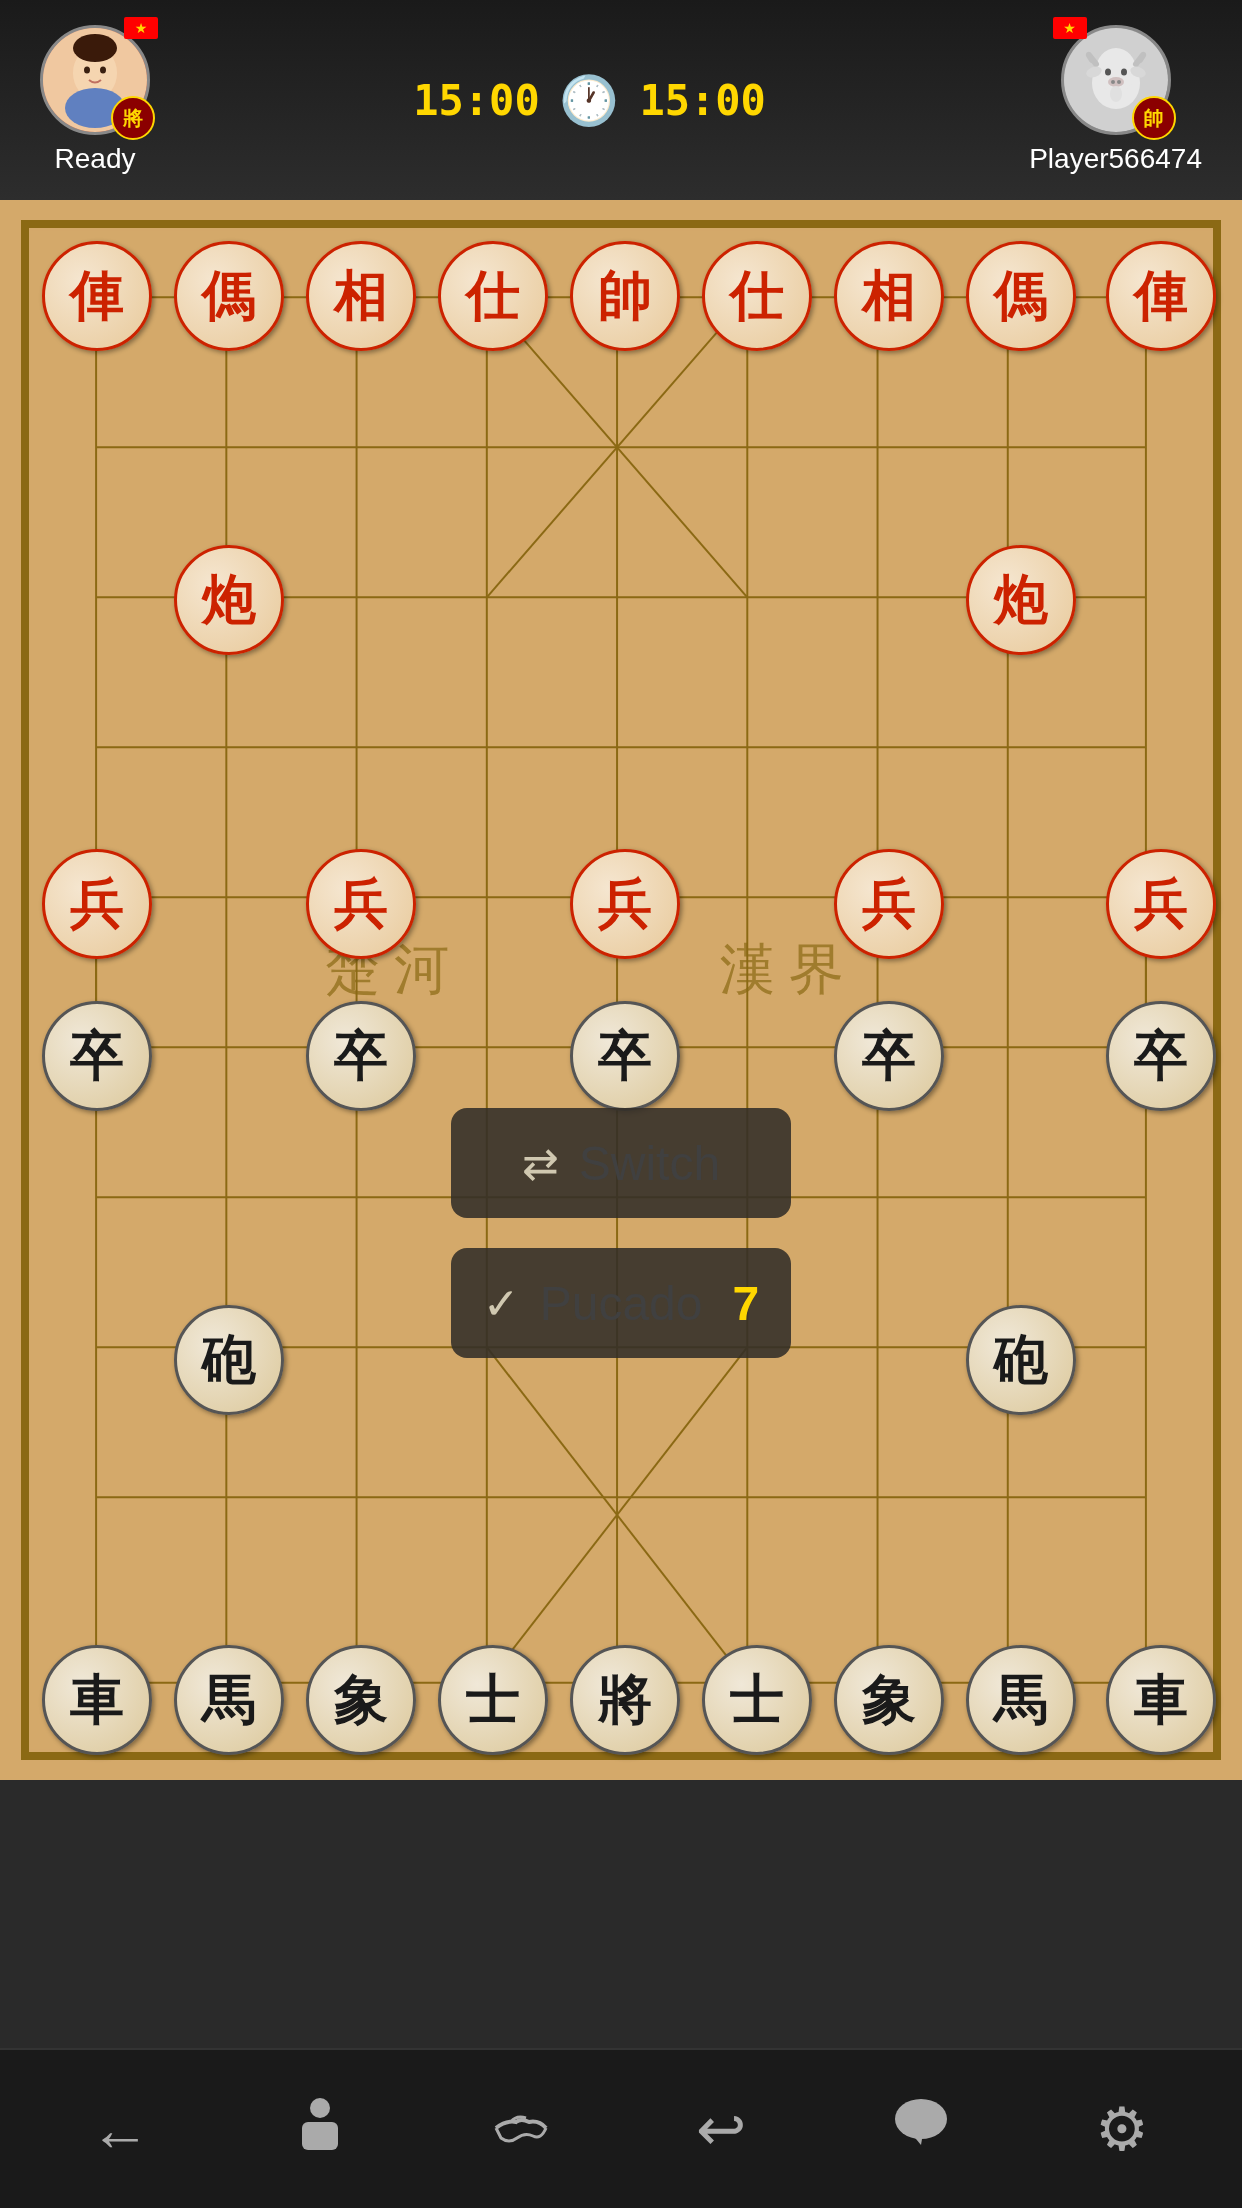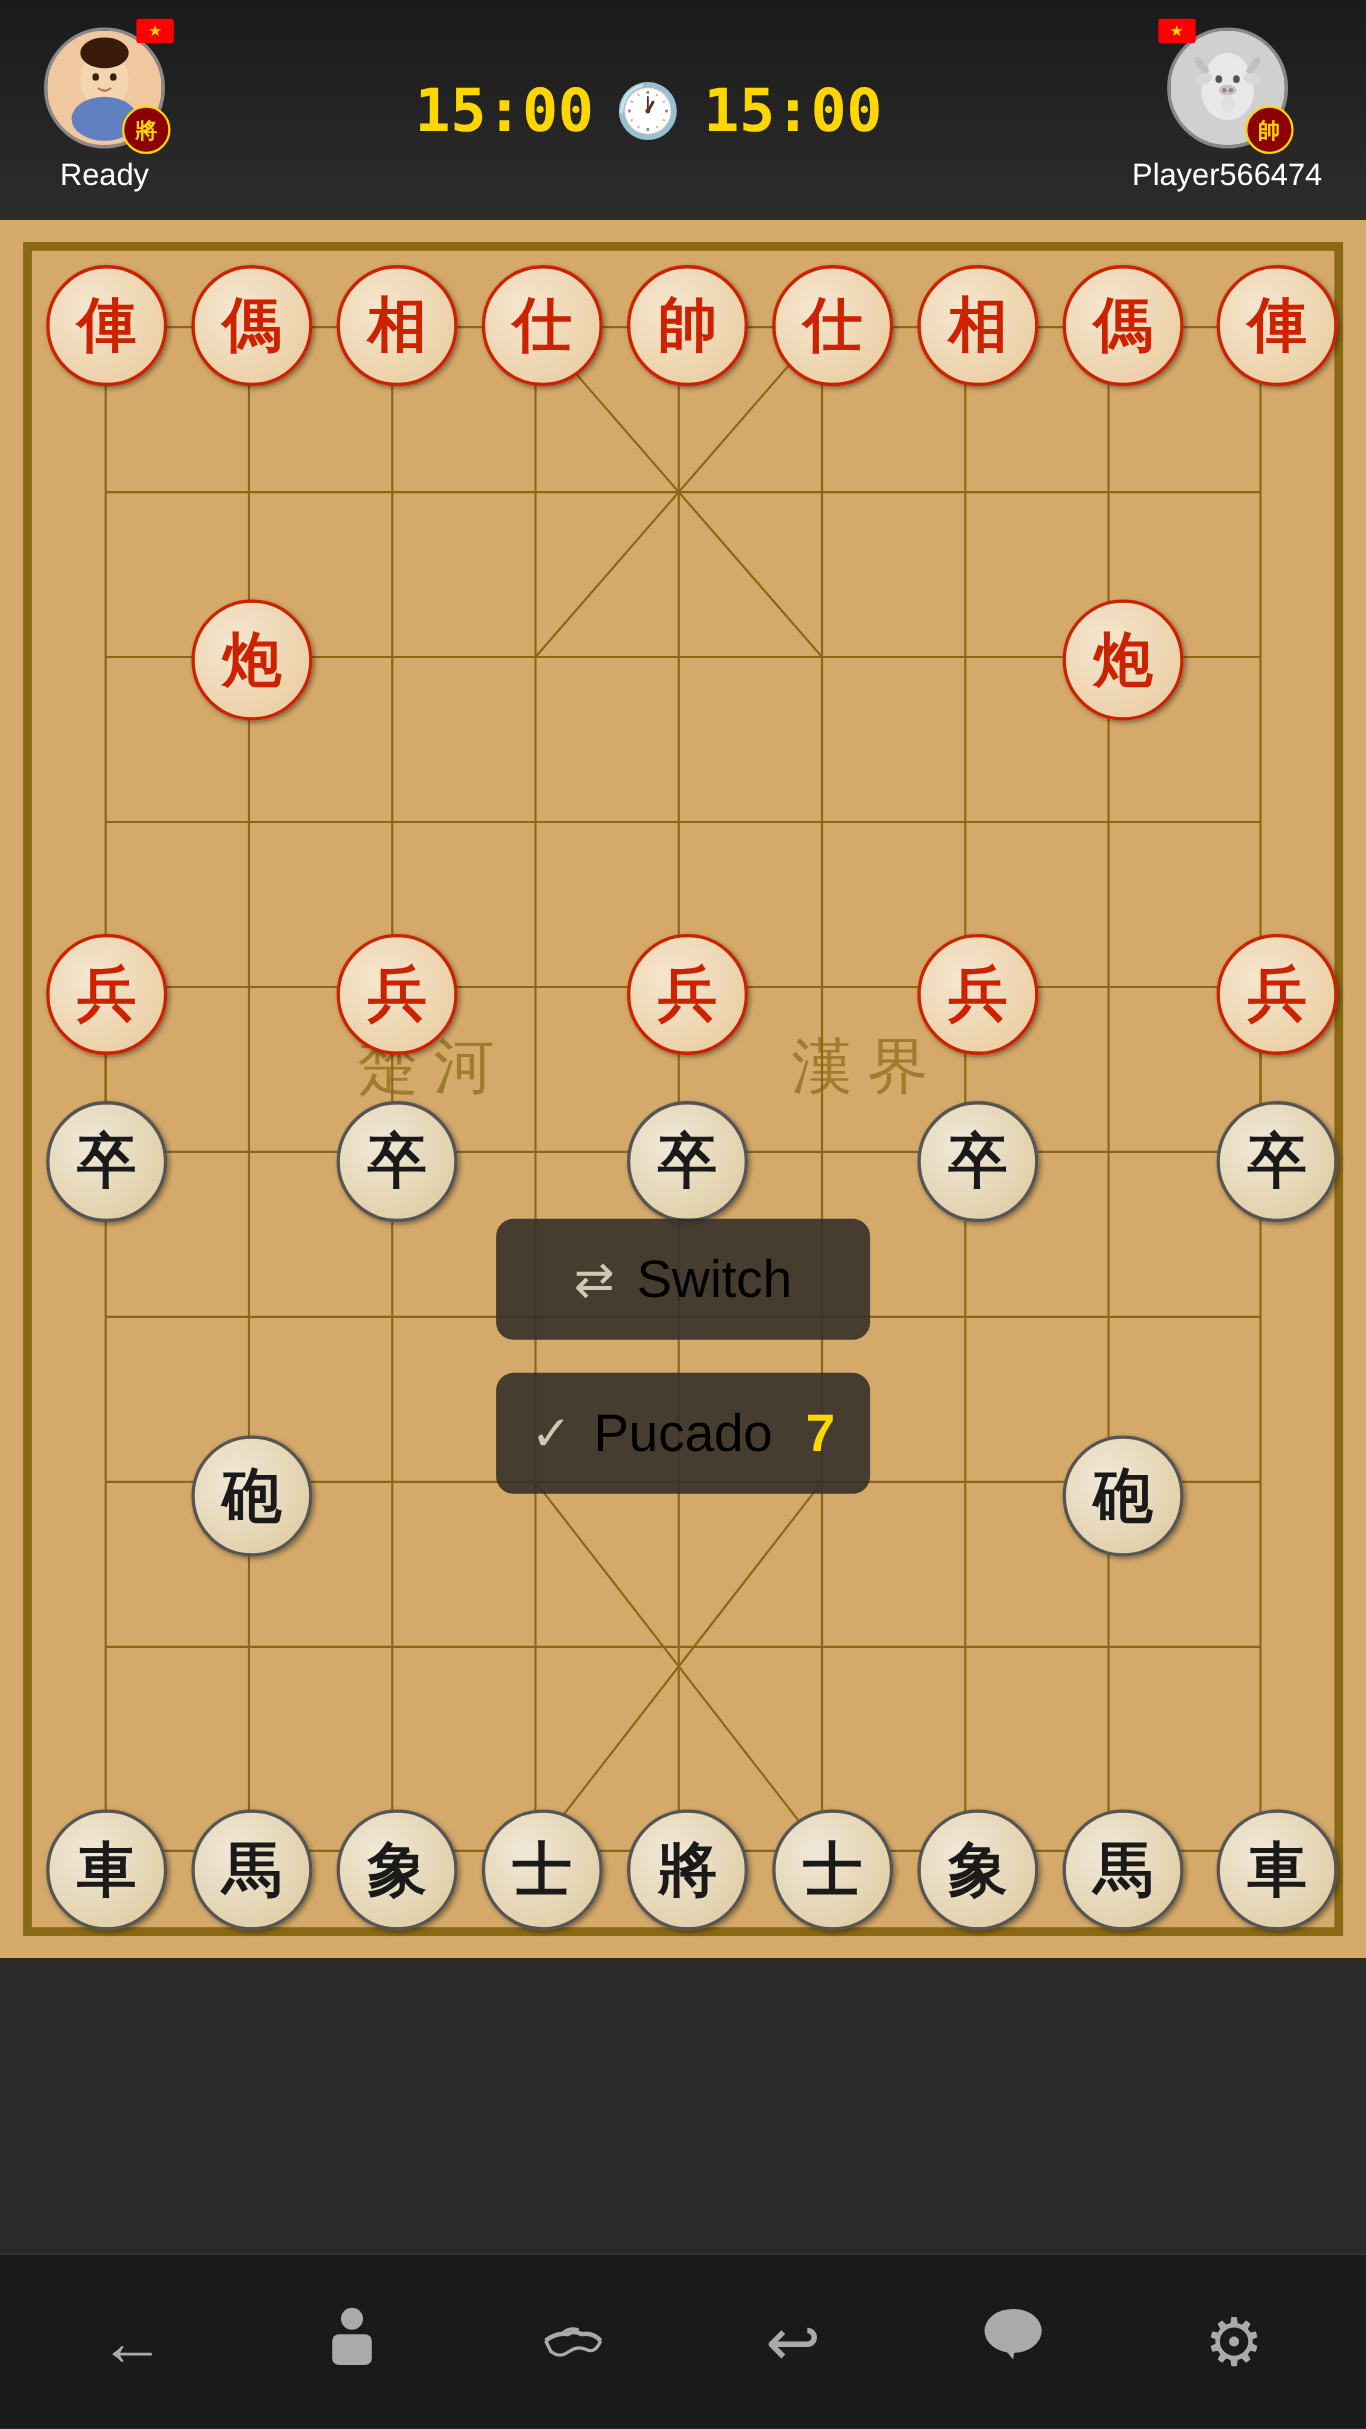--- a/index.html
+++ b/index.html
@@ -86,21 +86,21 @@
     }
 
     .timer-section {
       display: flex;
       align-items: center;
       gap: 20px;
     }
 
     .timer-display {
       color: #ffd700;
-      font-size: 54px;
+      font-size: 42px;
       font-weight: bold;
       font-family: monospace;
     }
 
     .clock-icon {
       font-size: 48px;
     }
 
     
     #board-container {
@@ -195,21 +195,21 @@
       border: none;
     }
 
     .overlay-btn-icon {
       font-size: 44px;
       color: #d0c8b0;
     }
 
     .overlay-btn-text {
       font-size: 48px;
-      color: #000000;
+      color: #404040;
       font-weight: normal;
     }
 
     .ready-count {
       font-size: 48px;
       color: #ffd700;
       font-weight: bold;
       margin-left: 10px;
     }
 

